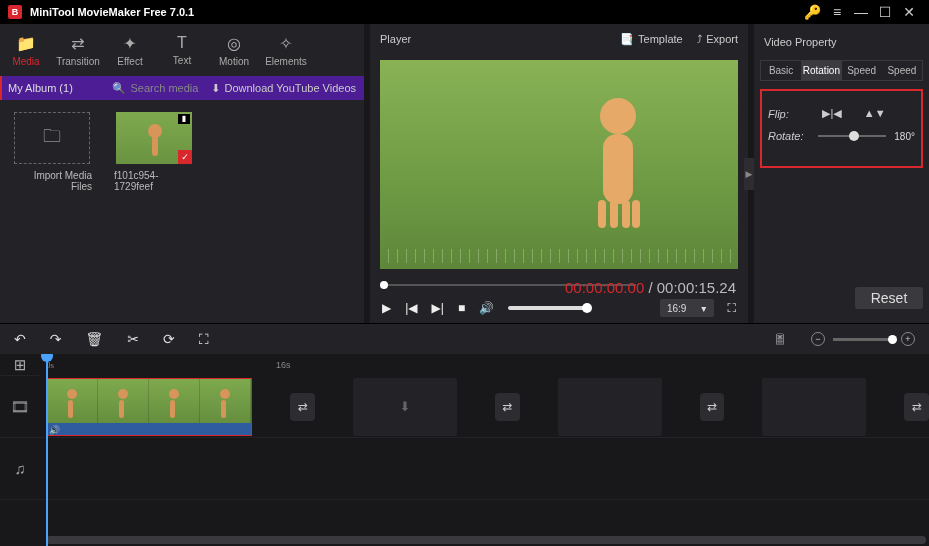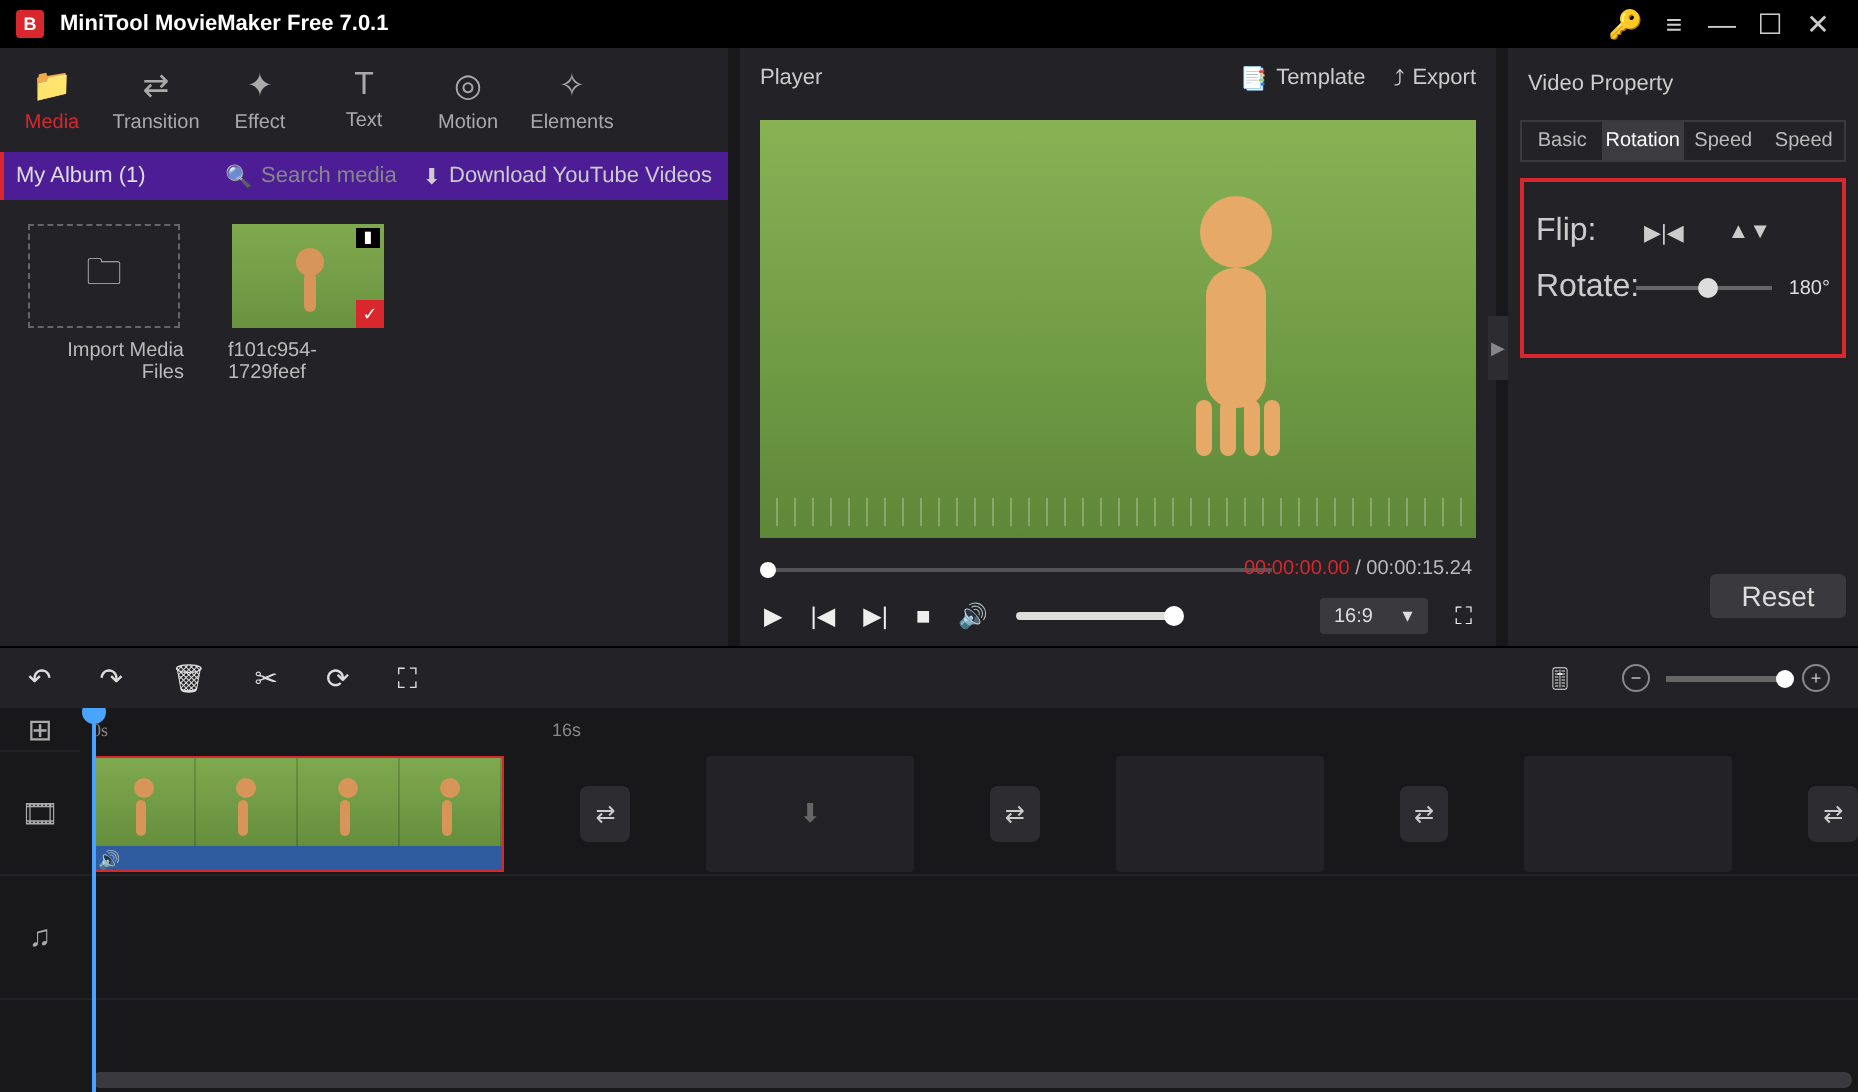--- a/index.html
+++ b/index.html
@@ -43,38 +43,38 @@
 .preview{margin:6px 10px 4px;flex:1;background:linear-gradient(180deg,#89b255 0%,#6e9a44 60%,#5e8739 100%);position:relative;overflow:hidden;}
 .cat{position:absolute;left:58%;top:18%;width:60px;height:130px;}
 .cat .head{width:36px;height:36px;background:#e6a968;border-radius:50%;margin:0 auto;}
 .cat .body{width:30px;height:70px;background:#e6a968;margin:0 auto;border-radius:14px;}
 .cat .leg{position:absolute;bottom:0;width:8px;height:28px;background:#e6a968;border-radius:4px;}
 .cat .l1{left:10px;} .cat .l2{left:22px;} .cat .l3{left:34px;} .cat .l4{left:44px;}
 .grass-dots{position:absolute;bottom:6px;left:0;right:0;height:14px;background:repeating-linear-gradient(90deg,transparent 0 8px,#fff 8px 9px);opacity:.25;}
 .seekbar{height:16px;margin:4px 12px 0;position:relative;}
 .seekbar .track{position:absolute;top:7px;left:0;right:100px;height:2px;background:#555;}
 .seekbar .dot{position:absolute;top:4px;left:-2px;width:8px;height:8px;background:#fff;border-radius:50%;}
-.seekbar .time{position:absolute;right:0;top:2px;font-size:10px;padding-left:20px;}
+.seekbar .time{position:absolute;right:0;top:2px;font-size:15px;padding-left:20px;}
 .seekbar .time .cur{color:#d9272e;}
 .seekbar .time .tot{color:#bbb;}
 .controls{height:30px;display:flex;align-items:center;padding:0 12px;gap:14px;}
 .controls .cb{color:#eee;font-size:12px;cursor:pointer;}
 .controls .vol{width:80px;height:4px;background:#ddd;border-radius:2px;position:relative;}
 .controls .vol .vdot{position:absolute;right:-4px;top:-3px;width:10px;height:10px;background:#fff;border-radius:50%;}
 .controls .spacer{flex:1;}
 .controls .aspect{width:54px;height:18px;background:#3a3a3e;color:#ddd;font-size:10px;display:flex;align-items:center;justify-content:space-around;cursor:pointer;border-radius:2px;}
 .chev-handle{position:absolute;right:-6px;top:50%;width:10px;height:32px;background:#2d2d31;color:#888;display:flex;align-items:center;justify-content:center;font-size:9px;transform:translateY(-50%);}
 .props{width:175px;background:#232327;display:flex;flex-direction:column;padding:8px 6px;}
 .props .ptitle{color:#ccc;padding:4px 4px 12px;}
 .tabs{display:flex;border:1px solid #3a3a3e;}
 .tabs .t{flex:1;text-align:center;padding:4px 0;color:#bbb;font-size:10px;cursor:pointer;}
 .tabs .t.active{background:#3c3c40;color:#fff;}
 .highlight{border:2px solid #d9272e;margin-top:8px;padding:10px 6px 14px;}
 .prow{display:flex;align-items:center;margin:6px 0 10px;}
-.prow .plabel{width:42px;color:#ccc;font-size:16px;}
+.prow .plabel{width:42px;color:#ccc;font-size:11px;font-style:italic;}
 .prow .flipbtns{display:flex;gap:22px;margin-left:12px;}
 .flipic{color:#ccc;font-size:11px;cursor:pointer;}
 .slider-track{flex:1;height:2px;background:#666;position:relative;margin:0 8px;}
 .slider-track .sdot{position:absolute;top:-4px;left:45%;width:10px;height:10px;background:#ddd;border-radius:50%;}
 .rotval{color:#ddd;font-size:10px;}
 .reset-btn{margin-top:auto;margin-bottom:6px;align-self:flex-end;width:68px;height:22px;background:#3a3a3e;color:#ddd;border-radius:3px;display:flex;align-items:center;justify-content:center;cursor:pointer;font-size:14px;}
 .timeline{height:222px;background:#18181a;display:flex;flex-direction:column;}
 .tbar{height:30px;background:#232327;display:flex;align-items:center;padding:0 14px;gap:24px;}
 .tbar .tb{color:#ddd;font-size:14px;cursor:pointer;}
 .tbar .spacer{flex:1;}

